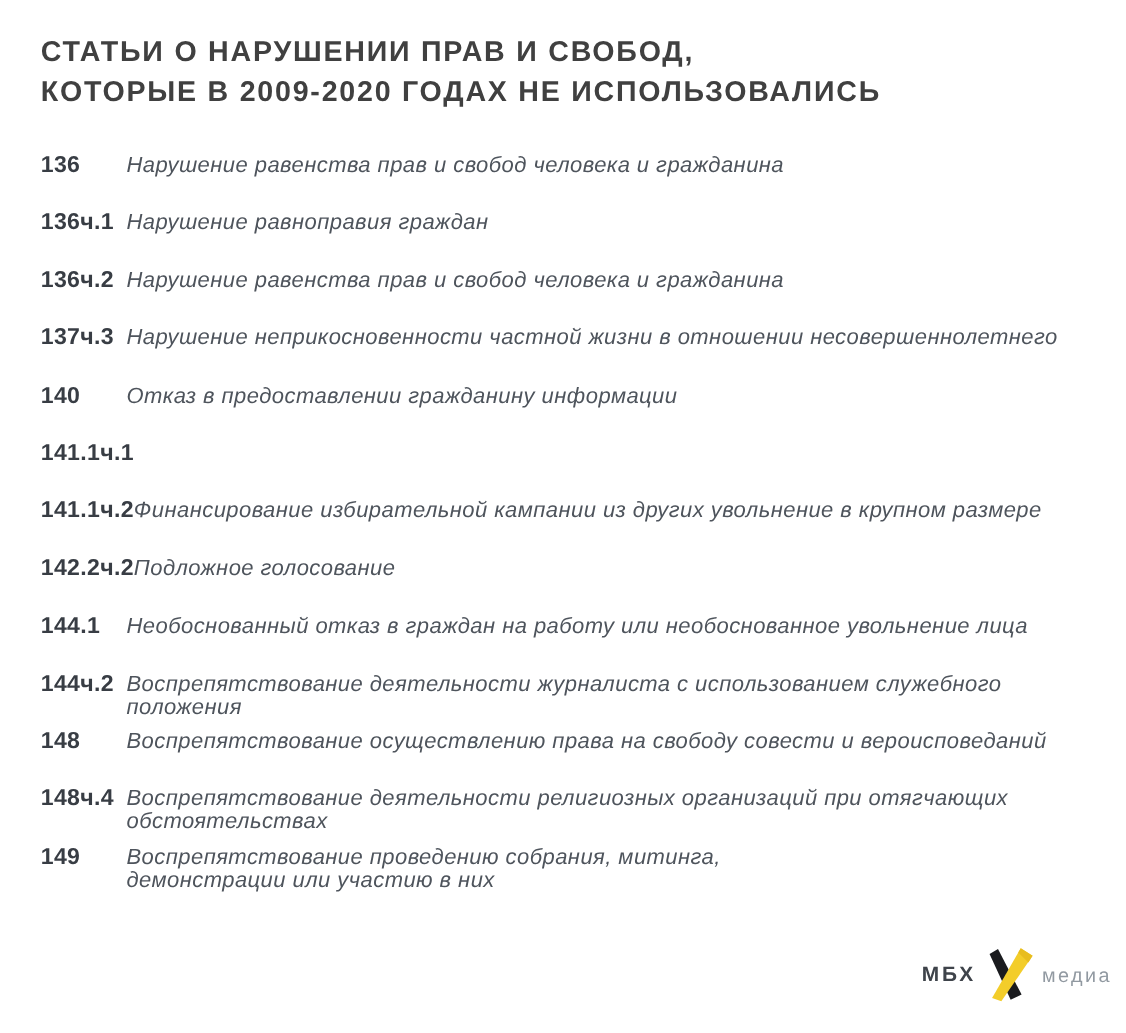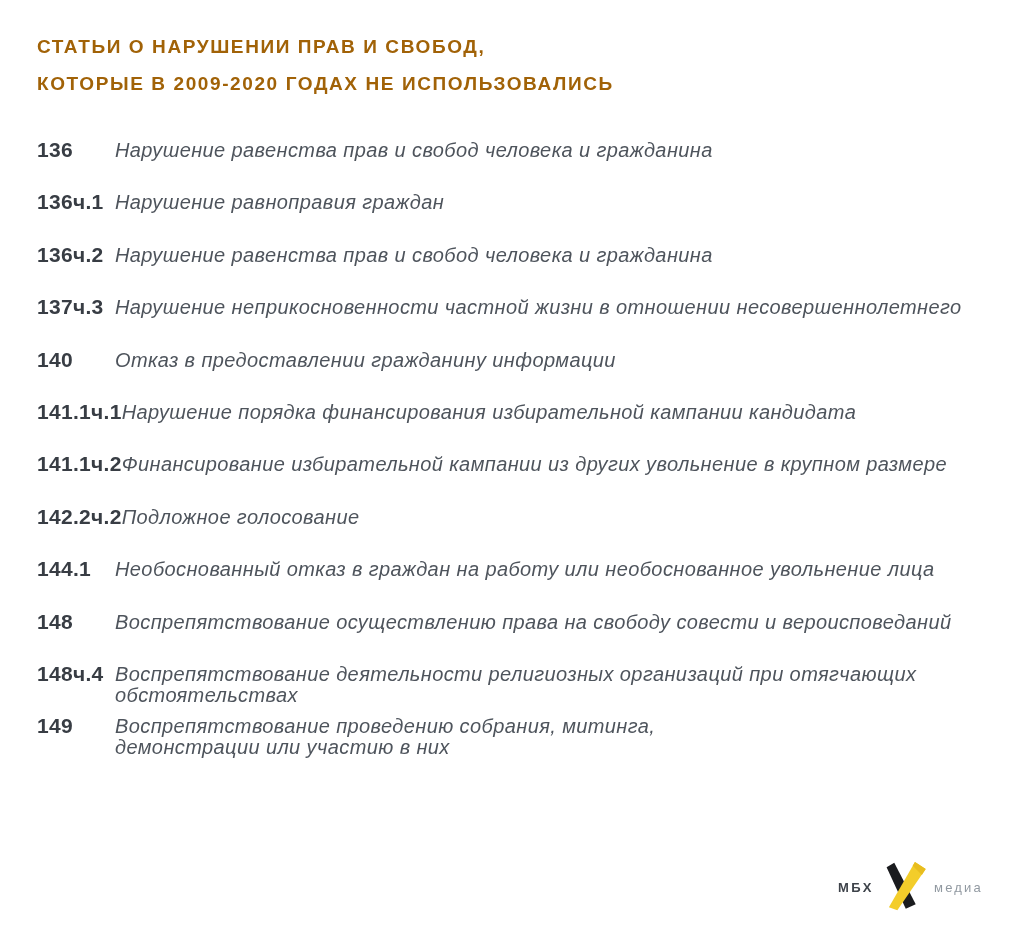--- a/index.html
+++ b/index.html
@@ -9,25 +9,25 @@
     width: 1024px;
     height: 939px;
     background: #ffffff;
     overflow: hidden;
     font-family: "Liberation Sans", sans-serif;
   }
   .title {
     position: absolute;
     left: 37px;
     top: 28px;
-    font-size: 19px;
+    font-size: 26px;
     line-height: 37px;
     font-weight: 700;
     letter-spacing: 1.6px;
-    color: #a16207;
+    color: #404040;
     text-transform: uppercase;
     white-space: pre-line;
   }
   .articles {
     position: absolute;
     left: 37px;
     top: 138px;
     width: 960px;
   }
   .article-row {
@@ -53,35 +53,35 @@
   .logo {
     position: absolute;
     left: 838px;
     top: 856px;
     width: 166px;
     height: 58px;
     display: flex;
     align-items: center;
   }
   .logo-mbx {
-    font-size: 13px;
+    font-size: 19px;
     font-weight: 700;
     letter-spacing: 2.5px;
     color: #3e434a;
     margin-top: 4px;
   }
   .logo-mark {
     width: 46px;
     height: 52px;
     margin-left: 8px;
     margin-right: 6px;
     flex: 0 0 auto;
   }
   .logo-media {
-    font-size: 13px;
+    font-size: 18px;
     letter-spacing: 2.2px;
     color: #9199a1;
     margin-top: 4px;
   }
 </style>
 </head>
 <body>
 
 <div class="page">
 
@@ -104,33 +104,36 @@
     <div class="article-row">
       <span class="article-number">137ч.3</span>
       <span class="article-text">Нарушение неприкосновенности частной жизни в отношении несовершеннолетнего</span>
     </div>
     <div class="article-row">
       <span class="article-number">140</span>
       <span class="article-text">Отказ в предоставлении гражданину информации</span>
     </div>
     <div class="article-row">
       <span class="article-number">141.1ч.1</span>
-      <span class="article-text">Нарушение порядка финансирования избирательной кампании кандидата</span>
     </div>
     <div class="article-row">
       <span class="article-number">141.1ч.2</span>
       <span class="article-text">Финансирование избирательной кампании из других увольнение в крупном размере</span>
     </div>
     <div class="article-row">
       <span class="article-number">142.2ч.2</span>
       <span class="article-text">Подложное голосование</span>
     </div>
     <div class="article-row">
       <span class="article-number">144.1</span>
       <span class="article-text">Необоснованный отказ в граждан на работу или необоснованное увольнение лица</span>
+    </div>
+    <div class="article-row">
+      <span class="article-number">144ч.2</span>
+      <span class="article-text">Воспрепятствование деятельности журналиста с использованием служебного положения</span>
     </div>
     <div class="article-row">
       <span class="article-number">148</span>
       <span class="article-text">Воспрепятствование осуществлению права на свободу совести и вероисповеданий</span>
     </div>
     <div class="article-row">
       <span class="article-number">148ч.4</span>
       <span class="article-text">Воспрепятствование деятельности религиозных организаций при отягчающих обстоятельствах</span>
     </div>
     <div class="article-row">

